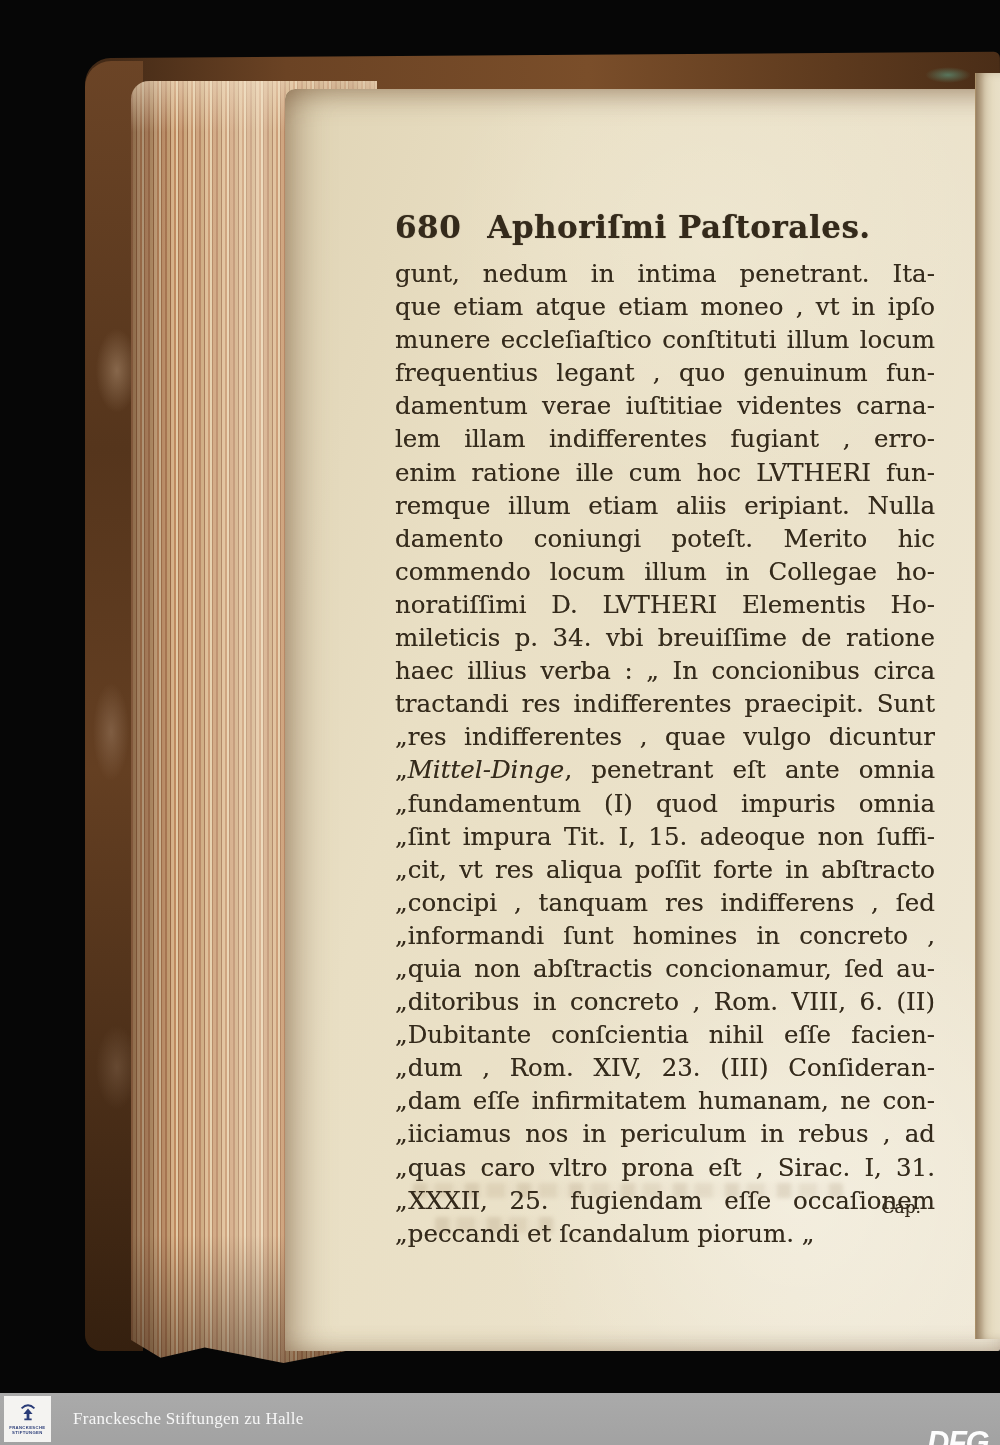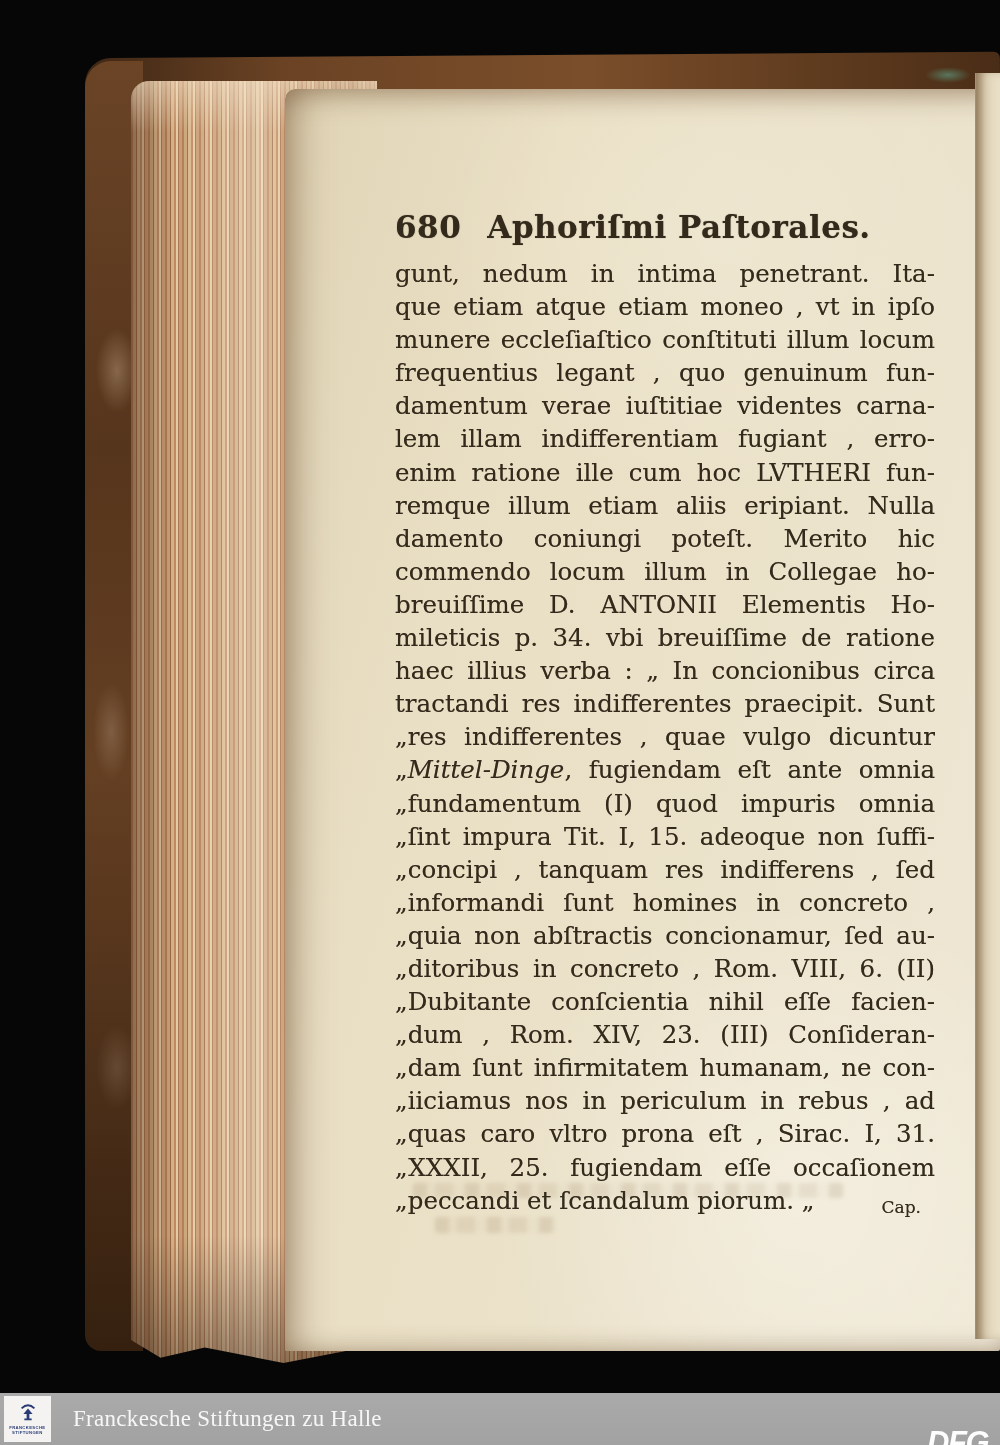--- a/index.html
+++ b/index.html
@@ -101,21 +101,21 @@
     background:#f4f3f1;display:flex;flex-direction:column;align-items:center;justify-content:center;
   }
   .logo-emblem{width:22px;height:24px;display:block;}
   .logo-text{
     color:#2a3c78;font-family:"Liberation Sans",sans-serif;
     font-size:5px;line-height:6px;letter-spacing:.4px;text-align:center;font-weight:bold;
     transform:scale(.85);transform-origin:center top;
   }
   .institution{
     position:absolute;left:73px;top:0;height:52px;display:flex;align-items:center;
-    color:#f7f7f7;font-family:"Liberation Serif",serif;font-size:23px;letter-spacing:.3px;
+    color:#f7f7f7;font-family:"Liberation Serif",serif;font-size:17px;letter-spacing:.3px;
   }
   .dfg{
     position:absolute;right:12px;top:0;height:52px;display:flex;align-items:center;
     color:#fdfdfd;font-family:"Liberation Sans",sans-serif;
     font-size:31px;font-weight:bold;font-style:italic;letter-spacing:-1.5px;margin-top:24px;
   }
 </style>
 </head>
 <body>
 
@@ -134,40 +134,41 @@
         <span class="page-number">680</span>
         <span class="head-title">Aphoriſmi Paſtorales.</span>
       </div>
 
       <div class="body-text">
           <div class="line">gunt, nedum in intima penetrant.  Ita-</div>
           <div class="line">que etiam atque etiam moneo , vt in ipſo</div>
           <div class="line">munere eccleſiaſtico conſtituti illum locum</div>
           <div class="line">frequentius legant , quo genuinum fun-</div>
           <div class="line">damentum verae iuſtitiae videntes carna-</div>
-          <div class="line">lem illam indifferentiam fugiant , erro-</div>
+          <div class="line">lem illam indifferentes fugiant , erro-</div>
           <div class="line">enim ratione ille cum hoc LVTHERI fun-</div>
           <div class="line">remque illum etiam aliis eripiant.  Nulla</div>
           <div class="line">damento coniungi poteſt.  Merito hic</div>
           <div class="line">commendo locum illum in Collegae ho-</div>
-          <div class="line">breuiſſime D. ANTONII Elementis Ho-</div>
+          <div class="line">noratiſſimi D. LVTHERI Elementis Ho-</div>
           <div class="line">mileticis p. 34. vbi breuiſſime de ratione</div>
           <div class="line">haec illius verba :  „ In concionibus circa</div>
           <div class="line">tractandi res indifferentes praecipit.  Sunt</div>
           <div class="line">„res indifferentes , quae vulgo dicuntur</div>
-          <div class="line"><span>„</span><em>Mittel-Dinge</em><span>, fugiendam eſt ante omnia</span></div>
+          <div class="line"><span>„</span><em>Mittel-Dinge</em><span>, penetrant eſt ante omnia</span></div>
           <div class="line">„fundamentum (I) quod impuris omnia</div>
           <div class="line">„ſint impura Tit. I, 15. adeoque non ſuffi-</div>
+          <div class="line">„cit, vt res aliqua poſſit forte in abſtracto</div>
           <div class="line">„concipi , tanquam res indifferens , ſed</div>
           <div class="line">„informandi ſunt homines in concreto ,</div>
           <div class="line">„quia non abſtractis concionamur, ſed au-</div>
           <div class="line">„ditoribus in concreto , Rom. VIII, 6. (II)</div>
           <div class="line">„Dubitante conſcientia nihil eſſe facien-</div>
           <div class="line">„dum , Rom. XIV, 23.  (III) Conſideran-</div>
-          <div class="line">„dam ſunt infirmitatem humanam, ne con-</div>
+          <div class="line">„dam eſſe infirmitatem humanam, ne con-</div>
           <div class="line">„iiciamus nos in periculum in rebus , ad</div>
           <div class="line">„quas caro vltro prona eſt , Sirac. I, 31.</div>
           <div class="line">„XXXII, 25. fugiendam eſſe occaſionem</div>
           <div class="line short">„peccandi et ſcandalum piorum. „</div>
         </div>
 
       <div class="catchword">Cap.</div>
     </div>
   </div>
 

